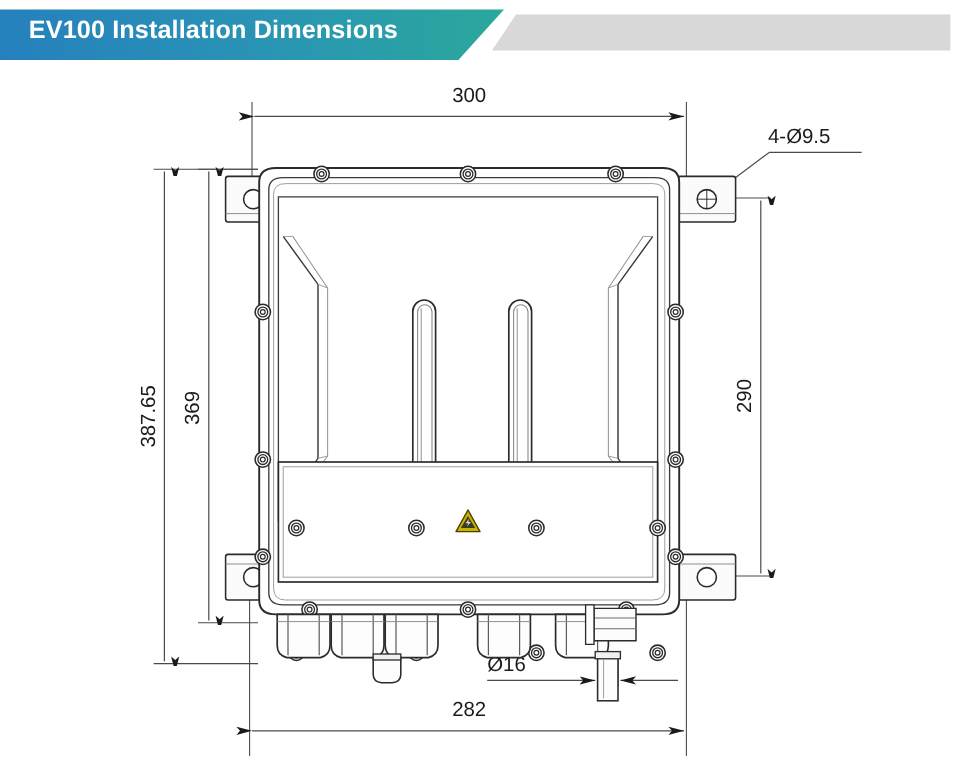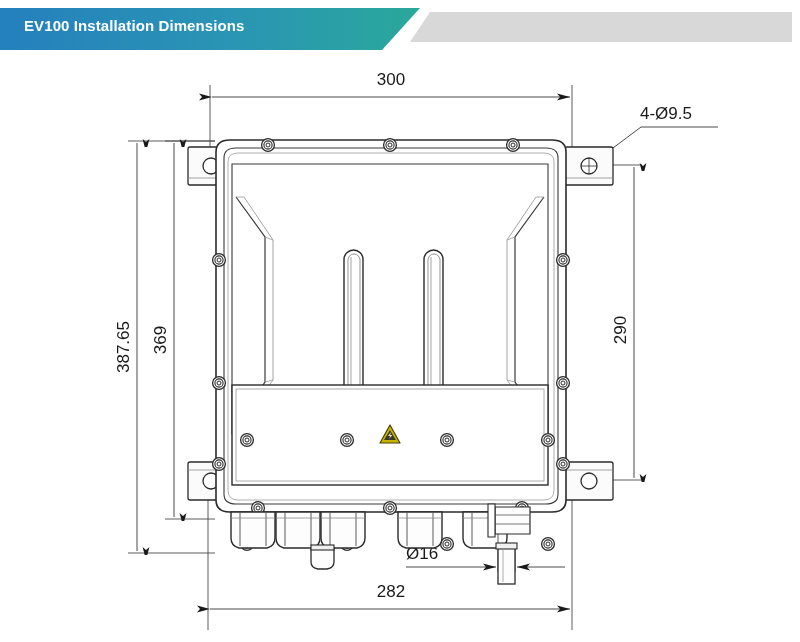--- a/index.html
+++ b/index.html
@@ -10,21 +10,21 @@
     font-family:"Liberation Sans", sans-serif;
     overflow:hidden;
     position:relative;
   }
   #stage{position:relative;width:800px;height:642px;}
 
   
   .banner-wrap{position:absolute;left:0;top:0;width:800px;height:52px;}
   .banner-title{
     position:absolute;left:24px;top:12px;
-    font-size:15px;font-weight:bold;color:#ffffff;
+    font-size:21px;font-weight:bold;color:#ffffff;
     letter-spacing:.1px;white-space:nowrap;
     line-height:28px;
   }
 
   
   #drawing{position:absolute;left:0;top:52px;width:800px;height:590px;}
   text.dim{
     font-family:"Liberation Sans", sans-serif;
     font-size:17px;
     fill:#1a1a1a;

